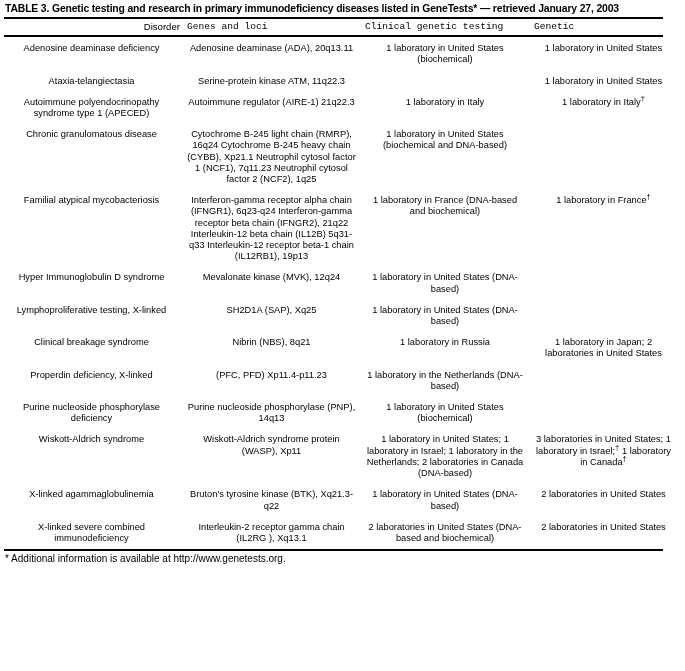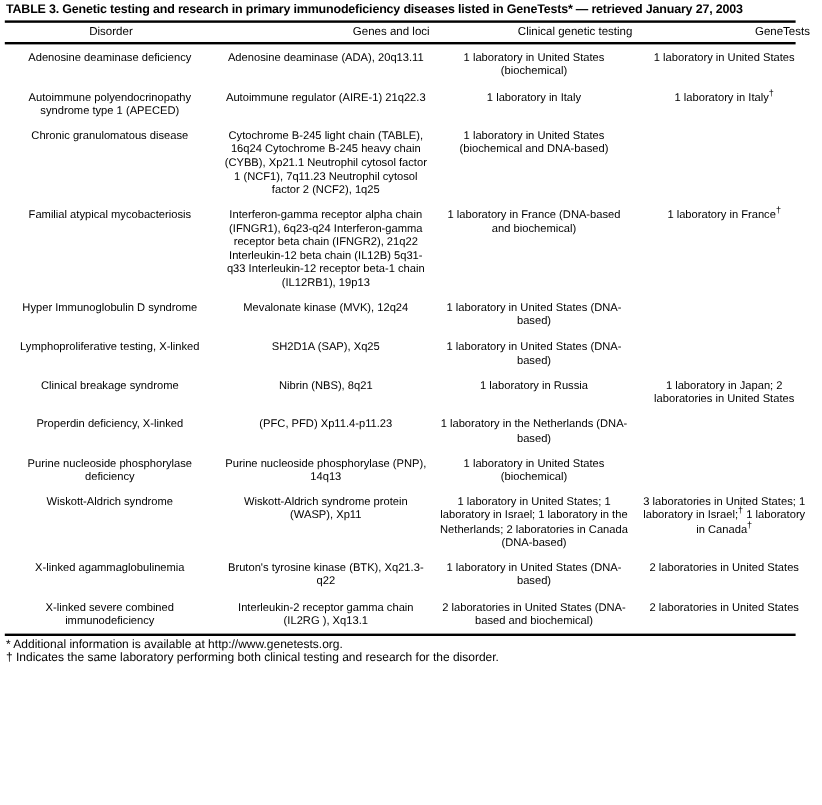--- a/index.html
+++ b/index.html
@@ -44,22 +44,22 @@
   table.gt col.c2 { width: 178px; }
   table.gt col.c3 { width: 169px; }
   table.gt col.c4 { width: 148px; }
 
   thead th {
     font-weight: normal;
     font-size: 9.6px;
     padding: 2px 6px 3px 1px;
     vertical-align: bottom;
   }
-  thead th.h1 { text-align: center; }
-  thead th.h2, thead th.h3, thead th.h4 { text-align: right; }
+  thead th.h1 { text-align: right; }
+  thead th.h2, thead th.h3, thead th.h4 { text-align: left; font-family: Liberation Mono, monospace; }
 
   tbody td {
     vertical-align: top;
     padding: 5px 8px 5px 1px;
     text-align: center;
   }
   tbody tr:first-child td { padding-top: 6px; }
 
   .it { }
   sup.dag {
@@ -88,21 +88,21 @@
       <col class="c1">
         <col class="c2">
         <col class="c3">
         <col class="c4">
     </colgroup>
     <thead>
       <tr>
         <th class="h1">Disorder</th>
         <th class="h2">Genes and loci</th>
         <th class="h3">Clinical genetic testing</th>
-        <th class="h4">GeneTests</th>
+        <th class="h4">Genetic</th>
       </tr>
     </thead>
   </table>
 
   <div class="rule-thick"></div>
 
   <table class="gt">
     <colgroup>
       <col class="c1">
         <col class="c2">
@@ -110,28 +110,34 @@
         <col class="c4">
     </colgroup>
     <tbody id="tbody">
         <tr>
           <td>Adenosine deaminase deficiency</td>
           <td>Adenosine deaminase (<span class="it">ADA</span>), 20q13.11</td>
           <td>1 laboratory in United States (biochemical)</td>
           <td>1 laboratory in United States</td>
         </tr>
         <tr>
+          <td>Ataxia-telangiectasia</td>
+          <td>Serine-protein kinase <span class="it">ATM</span>, 11q22.3</td>
+          <td></td>
+          <td>1 laboratory in United States</td>
+        </tr>
+        <tr>
           <td>Autoimmune polyendocrinopathy syndrome type 1 (APECED)</td>
           <td>Autoimmune regulator (<span class="it">AIRE-1</span>) 21q22.3</td>
           <td>1 laboratory in Italy</td>
           <td>1 laboratory in Italy<sup class="dag">†</sup></td>
         </tr>
         <tr>
           <td>Chronic granulomatous disease</td>
-          <td>Cytochrome <span class="it">B-245</span> light chain (<span class="it">TABLE</span>), 16q24 Cytochrome <span class="it">B-245</span> heavy chain (<span class="it">CYBB</span>), Xp21.1 Neutrophil cytosol factor 1 (<span class="it">NCF1</span>), 7q11.23 Neutrophil cytosol factor 2 (<span class="it">NCF2</span>), 1q25</td>
+          <td>Cytochrome <span class="it">B-245</span> light chain (<span class="it">RMRP</span>), 16q24 Cytochrome <span class="it">B-245</span> heavy chain (<span class="it">CYBB</span>), Xp21.1 Neutrophil cytosol factor 1 (<span class="it">NCF1</span>), 7q11.23 Neutrophil cytosol factor 2 (<span class="it">NCF2</span>), 1q25</td>
           <td>1 laboratory in United States (biochemical and DNA-based)</td>
           <td></td>
         </tr>
         <tr>
           <td>Familial atypical mycobacteriosis</td>
           <td>Interferon-gamma receptor alpha chain (<span class="it">IFNGR1</span>), 6q23-q24 Interferon-gamma receptor beta chain (<span class="it">IFNGR2</span>), 21q22 Interleukin-12 beta chain (<span class="it">IL12B</span>) 5q31-q33 Interleukin-12 receptor beta-1 chain (<span class="it">IL12RB1</span>), 19p13</td>
           <td>1 laboratory in France (DNA-based and biochemical)</td>
           <td>1 laboratory in France<sup class="dag">†</sup></td>
         </tr>
         <tr>
@@ -182,16 +188,15 @@
           <td>2 laboratories in United States (DNA-based and biochemical)</td>
           <td>2 laboratories in United States</td>
         </tr>
       </tbody>
   </table>
 
   <div class="rule-thick"></div>
 
   <div class="footnotes">
     <div>* Additional information is available at http://www.genetests.org.</div>
-    <div>† Indicates the same laboratory performing both clinical testing and research for the disorder.</div>
   </div>
 
 </div>
 
 </body></html>

